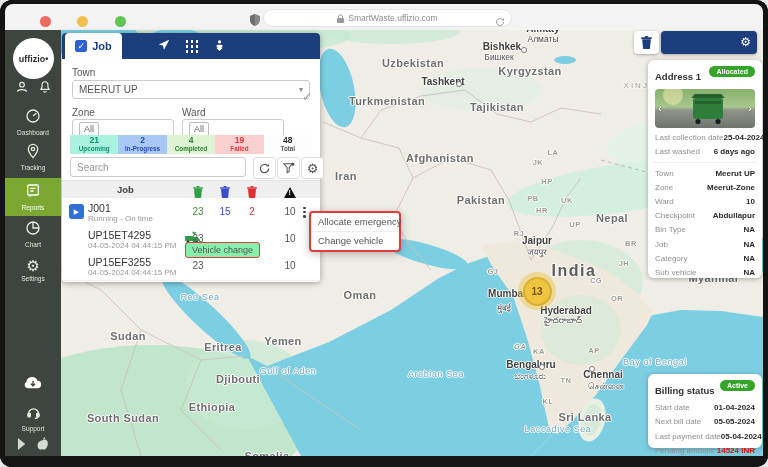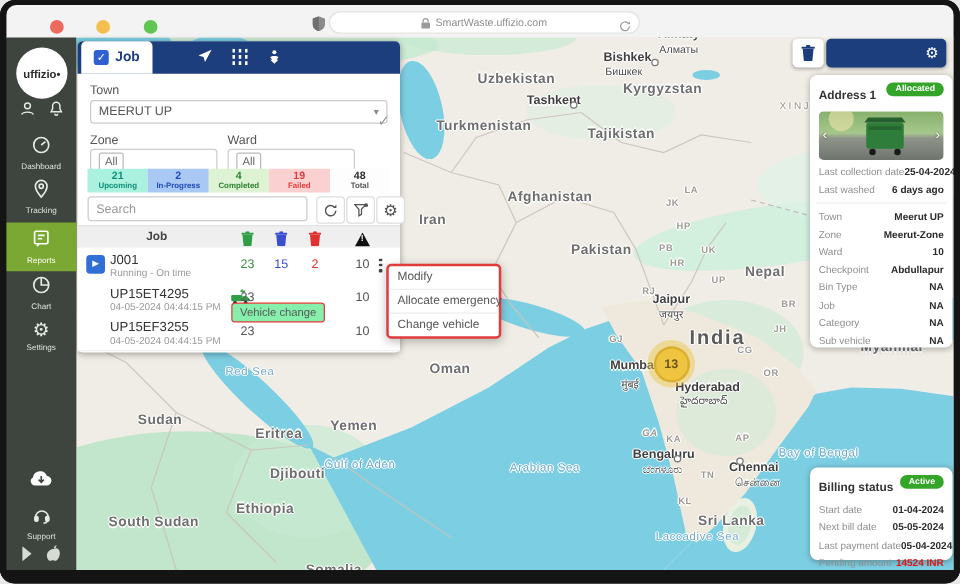--- a/index.html
+++ b/index.html
@@ -478,21 +478,20 @@
     <div class="trow" style="top:219px;height:28px;">
       <span class="rtitle">UP15EF3255</span>
       <span class="rsub">04-05-2024 04:44:15 PM</span>
       <span class="colpos cnum col1 c-dark">23</span>
       <span class="colpos cnum col4 c-dark">10</span>
     </div>
   </div>
 
   <div id="tooltip">Vehicle change</div>
   <div id="ctxmenu">
-    <div class="ctx-item">Modify</div>
     <div class="ctx-item">Allocate emergency</div>
     <div class="ctx-item">Change vehicle</div>
   </div>
 
   <div id="rp-trash">
     <svg width="11" height="13" viewBox="0 0 10 12">
         <path d="M1 3h8l-.8 8.2a1 1 0 0 1-1 .8H2.8a1 1 0 0 1-1-.8z" fill="#1d3e7d"></path>
         <rect x="0" y="1.2" width="10" height="1.5" rx=".7" fill="#1d3e7d"></rect>
         <rect x="3.4" y="0" width="3.2" height="1.5" rx=".7" fill="#1d3e7d"></rect>
       </svg>

